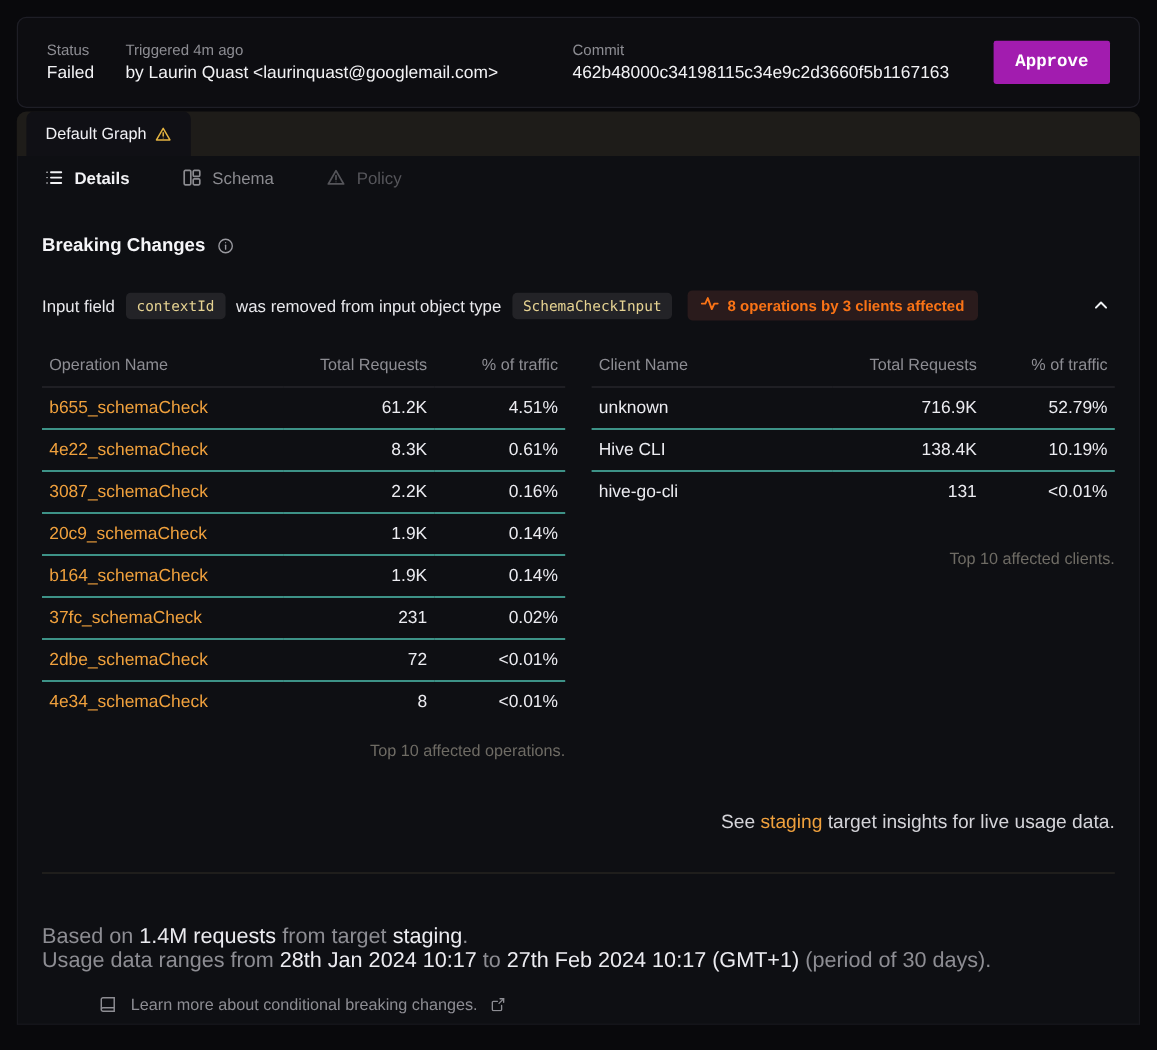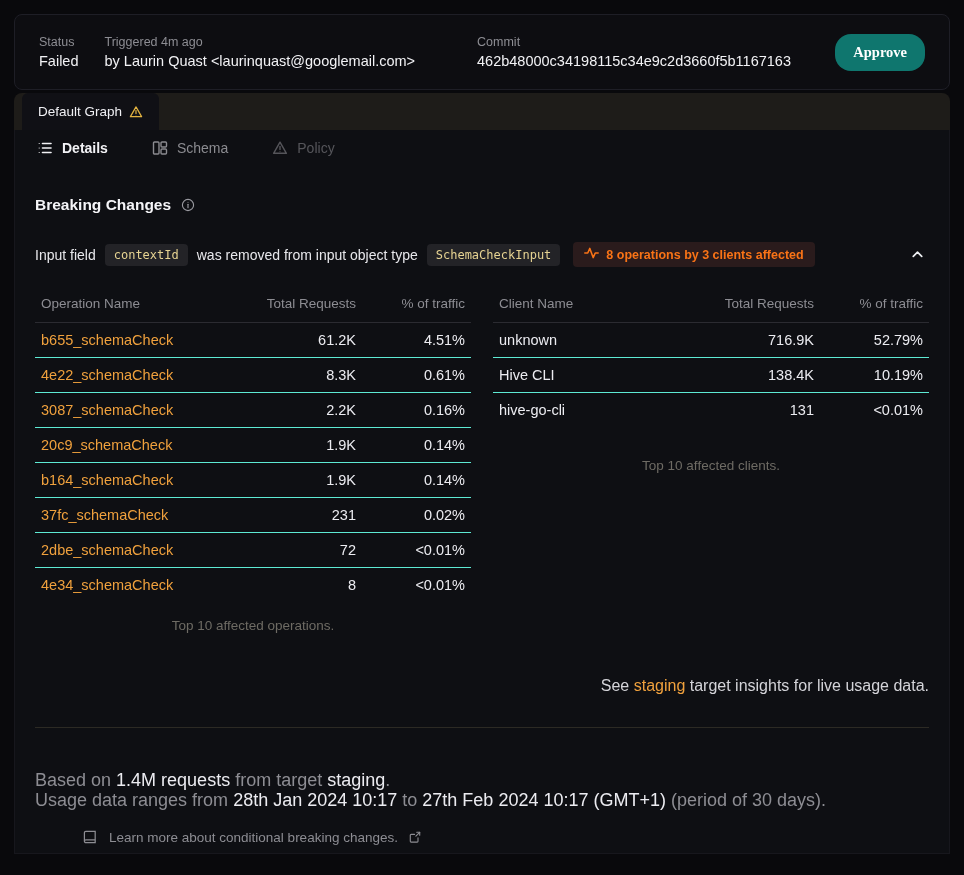--- a/index.html
+++ b/index.html
@@ -21,25 +21,25 @@
     display:flex;
     align-items:center;
     gap:26px;
     height:76px;
   }
   .field-label { font-size:12.5px; color:#8d8d93; margin-bottom:4px; }
   .field-value { font-size:14.5px; color:#f2f2f5; }
   .summary-commit { margin-left:36px; }
   .approve-btn {
     margin-left:auto;
-    background:#0f766e;
+    background:#a21caf;
     color:#ffffff;
     border:none;
-    border-radius:16px;
-    font-family:Liberation Serif, serif;
+    border-radius:2px;
+    font-family:Liberation Mono, monospace;
     font-weight:bold;
     font-size:14.5px;
     padding:10px 18px;
     cursor:pointer;
   }
 
   
   .graph-card { margin-top:3px; }
   .tab-strip {
     background:#1e1c19;
@@ -140,21 +140,21 @@
     font-size:14.5px; color:#ececf1;
     padding:9px 6px;
     border-bottom:1px solid #5eead4;
   }
   tbody tr:last-child td { border-bottom:none; }
   td.op a {
     color:#f0a13d; text-decoration:none; cursor:pointer;
   }
   .table-note {
     font-size:13.5px; color:#6e6b64;
-    text-align:center;
+    text-align:right;
     padding:16px 0 0 0;
   }
   .insights-note {
     text-align:right;
     font-size:16px;
     color:#d4d4d9;
     margin-top:44px;
   }
   .insights-note a { color:#f0a13d; text-decoration:none; cursor:pointer; }
 

